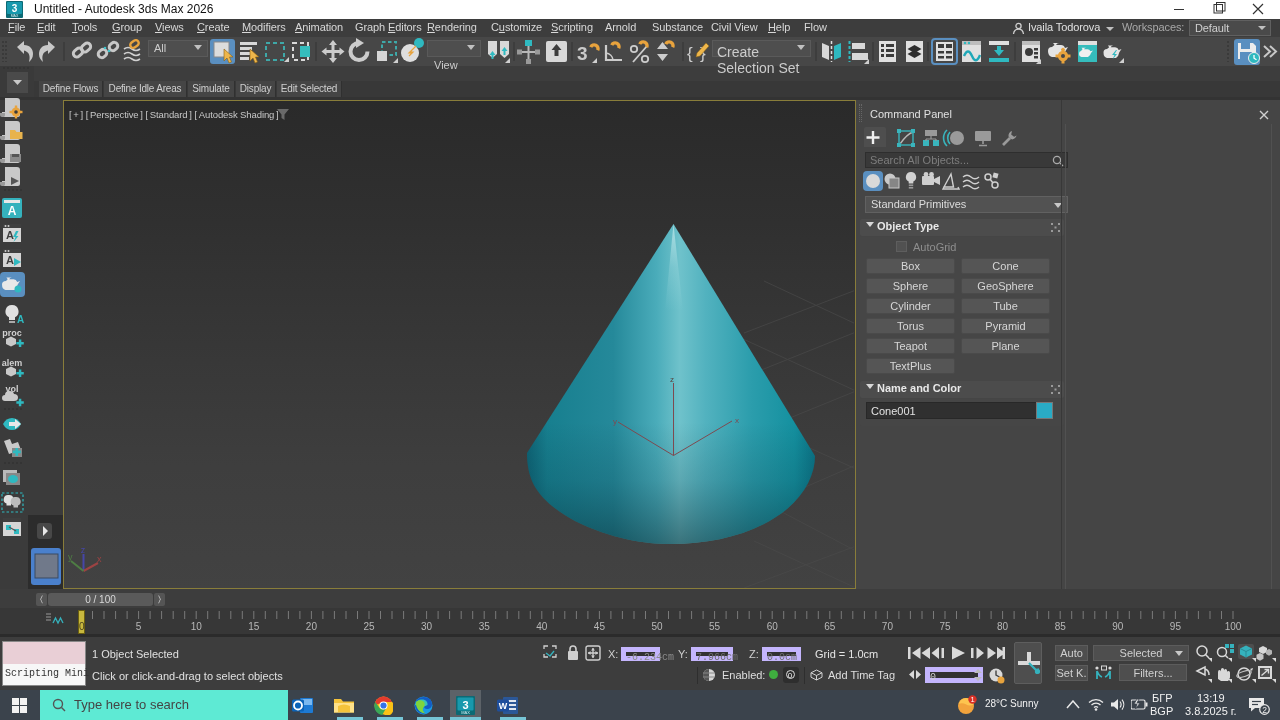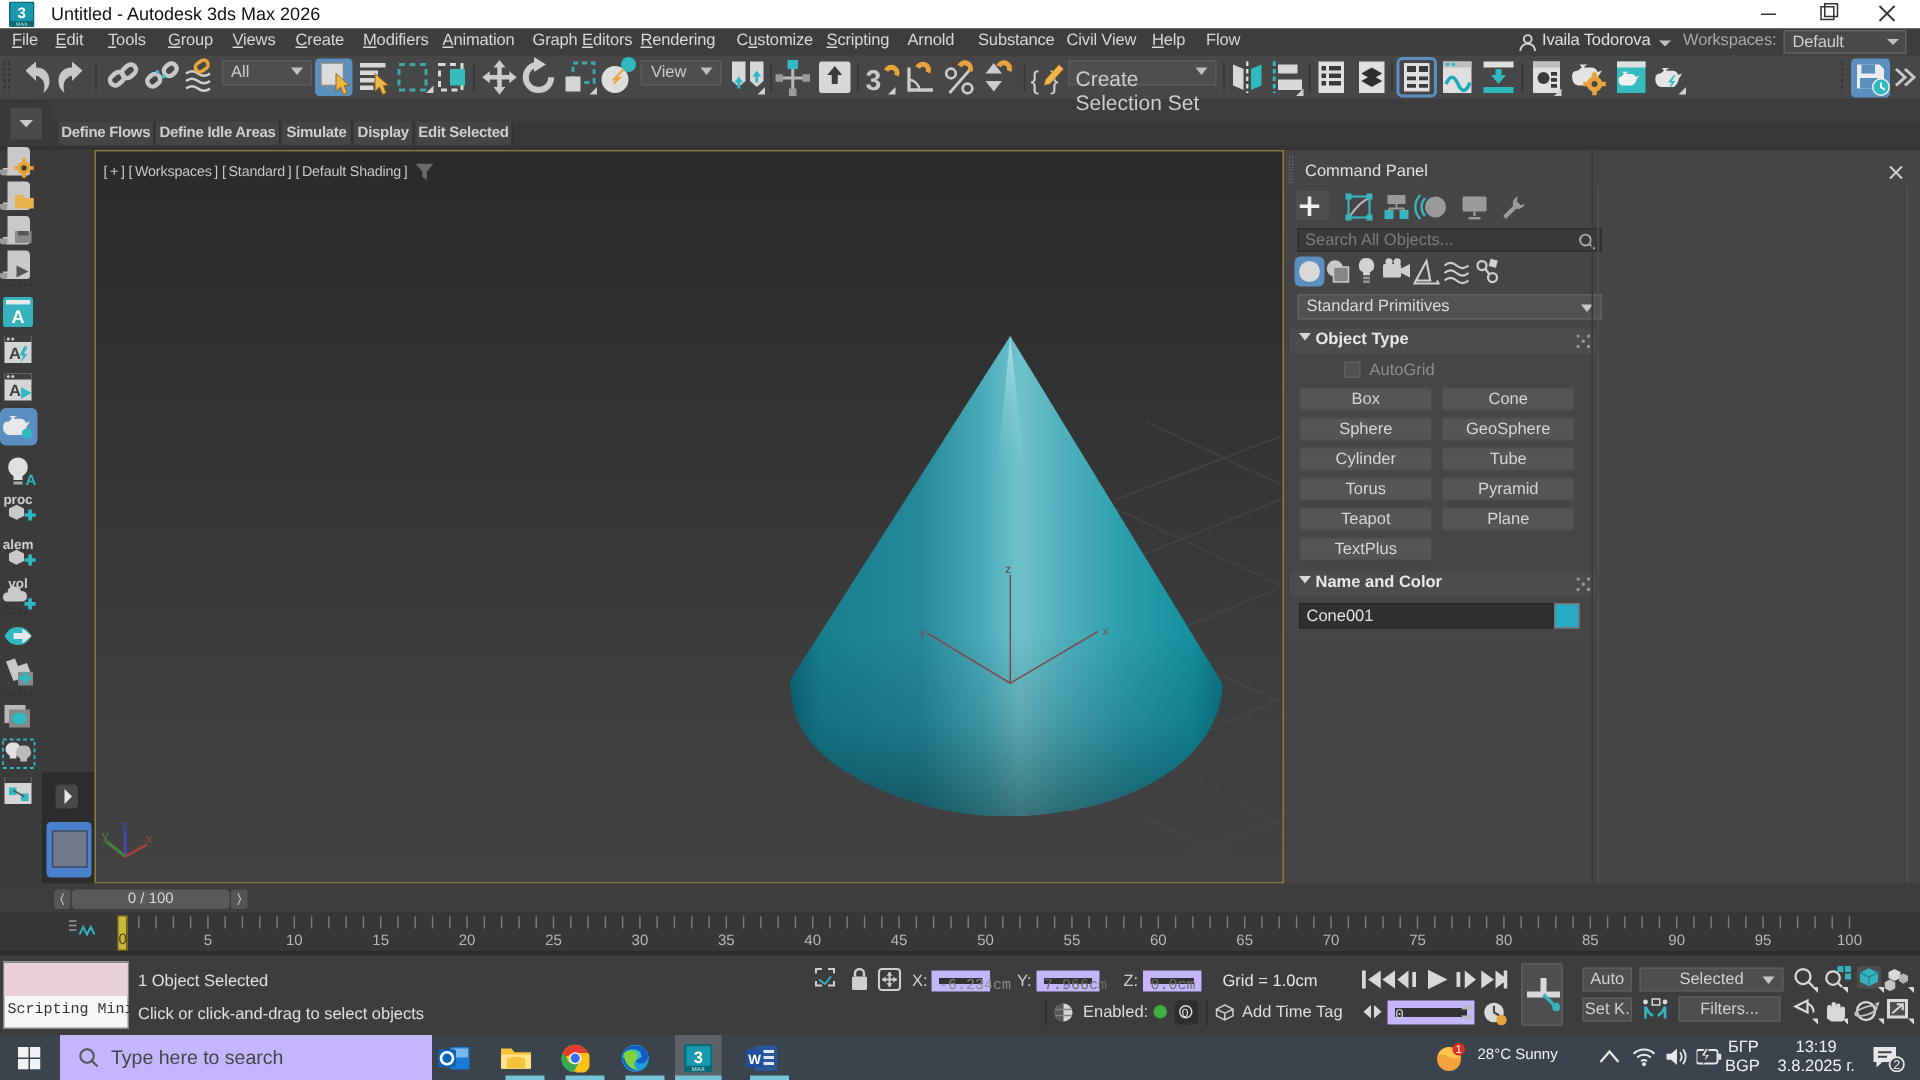--- a/index.html
+++ b/index.html
@@ -12,21 +12,21 @@
 #titlebar .txt { position:absolute; left:34px; top:2px; font-size:12px; color:#111; }
 
 #menubar { left:0; top:19px; width:1280px; height:18px; background:#3d3d3d; color:#d8d8d8; font-size:11px; letter-spacing:-0.1px; }
 #menubar span.mi { position:absolute; top:2px; }
 
 #toolbar { left:0; top:37px; width:1280px; height:29px; background:#474747; }
 .drop { position:absolute; background:#4e4e4e; border:1px solid #5a5a5a; color:#cccccc; font-size:11px; }
 .drop .arr { position:absolute; right:5px; top:4px; width:0; height:0; border-left:4px solid transparent; border-right:4px solid transparent; border-top:5px solid #c0c0c0; }
 
 #ribbontabs { left:0; top:66px; width:1280px; height:15px; background:#3a3a3a; color:#9a9a9a; font-size:10.5px; letter-spacing:-0.2px; }
-#ribbonbtns { left:0; top:81px; width:1280px; height:16px; background:#383838;font-weight:bold; }
+#ribbonbtns { left:0; top:81px; width:1280px; height:16px; background:#383838; }
 .rtab { position:absolute; top:1px; }
 .rbtn { position:absolute; top:0px; height:16px; background:#454545; color:#cfcfcf; font-size:10px; letter-spacing:-0.2px; text-align:center; line-height:16px; border-right:1px solid #303030; }
 #belowribbon { left:0; top:97px; width:1280px; height:3px; background:#333333; }
 
 #main { left:0; top:100px; width:1280px; height:489px; background:#3d3d3d; }
 #viewport { position:absolute; left:63px; top:0px; width:793px; height:489px; border:1px solid #897d3a; background:linear-gradient(#2a2a2a, #2e2e2e 20%, #3e3e3e 75%, #434343); }
 #vplabel { position:absolute; left:5px; top:8px; color:#c8c8c8; font-size:9.5px; letter-spacing:-0.1px; }
 #cpanel { position:absolute; left:856px; top:0px; width:424px; height:489px; background:#454545; }
 
 .rollhead { position:absolute; left:4px; width:204px; height:17px; background:#4c4c4c; border-radius:2px; color:#e8e8e8; font-size:11px; font-weight:bold; }
@@ -288,21 +288,21 @@
       <circle cx="1254" cy="21" r="5.5" fill="#2fb9c0" stroke="#eee" stroke-width="1"></circle>
       <path d="M1254 18 v3.2 l2.5 1.5" stroke="#fff" stroke-width="1.3" fill="none"></path>
 
       <path d="M1264 9 l6 5.5 l-6 5.5 M1270 9 l6 5.5 l-6 5.5" stroke="#c8c8c8" stroke-width="2" fill="none"></path>
     </svg>
     <div class="drop" style="left:148px;top:3px;width:60px;height:17px">
         <span style="position:absolute;left:5px;top:1px">All</span>
         <span class="arr"></span>
       </div>
     <div class="drop" style="left:427px;top:3px;width:54px;height:17px">
-        <span style="position:absolute;left:6px;top:1px">View</span>
+        <span style="position:absolute;left:6px;top:18px">View</span>
         <span class="arr"></span>
       </div>
     <div class="drop" style="left:712px;top:3px;width:99px;height:17px;font-size:14px">
         <span style="position:absolute;left:4px;top:3px">Create Selection Set</span>
         <span class="arr"></span>
       </div>
   </div>
   <div class="abs" id="ribbonbtns">
     <div class="rbtn" style="left:39px;width:64px">Define Flows</div>
     <div class="rbtn" style="left:104px;width:83px">Define Idle Areas</div>
@@ -506,21 +506,21 @@
 
         <g stroke-width="2">
           <line x1="19.5" y1="470" x2="19.5" y2="453" stroke="#4646a8"></line>
           <line x1="19.5" y1="470" x2="34" y2="462" stroke="#9c4343"></line>
           <line x1="19.5" y1="470" x2="7" y2="460" stroke="#4e7d44"></line>
         </g>
         <text x="19" y="452" font-size="9" fill="#4646a8" text-anchor="middle">z</text>
         <text x="33" y="461" font-size="9" fill="#9c4343">x</text>
         <text x="4" y="459" font-size="9" fill="#4e7d44">y</text>
       </svg>
-      <div id="vplabel">[ + ] [ Workspaces ] [ Standard ] [ Default Shading ]</div>
+      <div id="vplabel">[ + ] [ Perspective ] [ Standard ] [ Autodesk Shading ]</div>
       <svg class="abs" style="left:213px;top:8px" width="12" height="11" viewBox="0 0 12 11">
           <path d="M0 0 h12 l-4.5 5.5 v5.5 l-3 -2 v-3.5 Z" fill="#6a6a6a"></path>
         </svg>
     </div>
     <div id="cpanel">
       <div class="abs" style="left:3px;top:4px;width:3px;height:18px;border-left:1px dotted #666;border-right:1px dotted #666"></div>
       <span class="abs" style="left:14px;top:8px;font-size:11px;color:#e0e0e0">Command Panel</span>
       <svg class="abs" style="left:403px;top:10px" width="10" height="10" viewBox="0 0 10 10">
           <path d="M1 1 L9 9 M9 1 L1 9" stroke="#d0d0d0" stroke-width="1.4"></path>
         </svg>
@@ -923,21 +923,21 @@
   </div>
   <div class="abs" id="taskbar">
     <svg class="abs" style="left:12px;top:8px" width="15" height="15" viewBox="0 0 15 15">
         <g fill="#f2f2f2">
           <rect x="0" y="0" width="7" height="7"></rect>
           <rect x="8" y="0" width="7" height="7"></rect>
           <rect x="0" y="8" width="7" height="7"></rect>
           <rect x="8" y="8" width="7" height="7"></rect>
         </g>
       </svg>
-    <div class="abs" style="left:40px;top:0;width:248px;height:30px;background:#c4b5fd">
+    <div class="abs" style="left:40px;top:0;width:248px;height:30px;background:#5eead4">
       <svg style="position:absolute;left:12px;top:8px" width="14" height="14" viewBox="0 0 14 14">
           <circle cx="6" cy="6" r="4.5" fill="none" stroke="#555" stroke-width="1.4"></circle>
           <line x1="9.5" y1="9.5" x2="13" y2="13" stroke="#555" stroke-width="1.4"></line>
         </svg>
       <span style="position:absolute;left:34px;top:7px;font-size:13px;color:#454545">Type here to search</span>
     </div>
 
     <svg class="abs" style="left:292px;top:7px" width="22" height="17" viewBox="0 0 22 17">
       <rect x="8" y="1" width="13" height="15" rx="1" fill="#1d7ad4"></rect>
         <rect x="9" y="2" width="11" height="6" fill="#7ab8f0"></rect>

